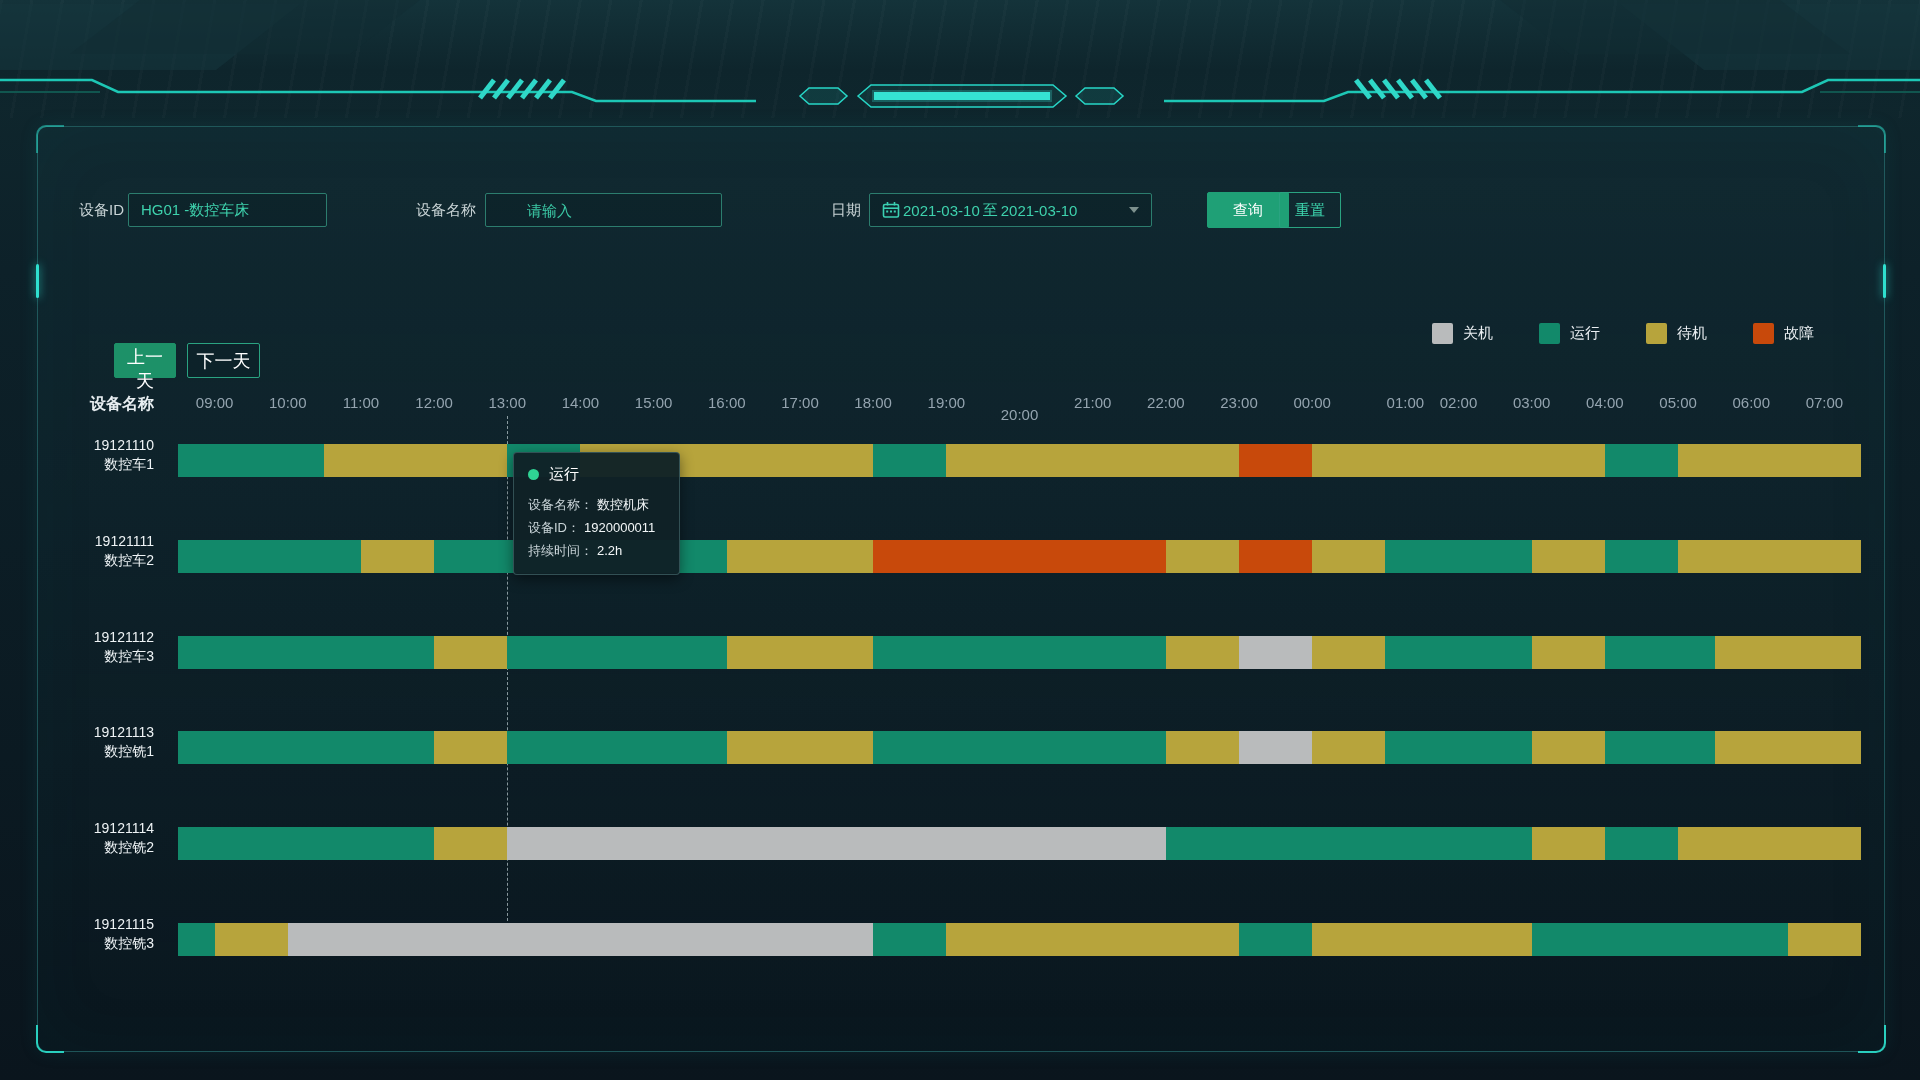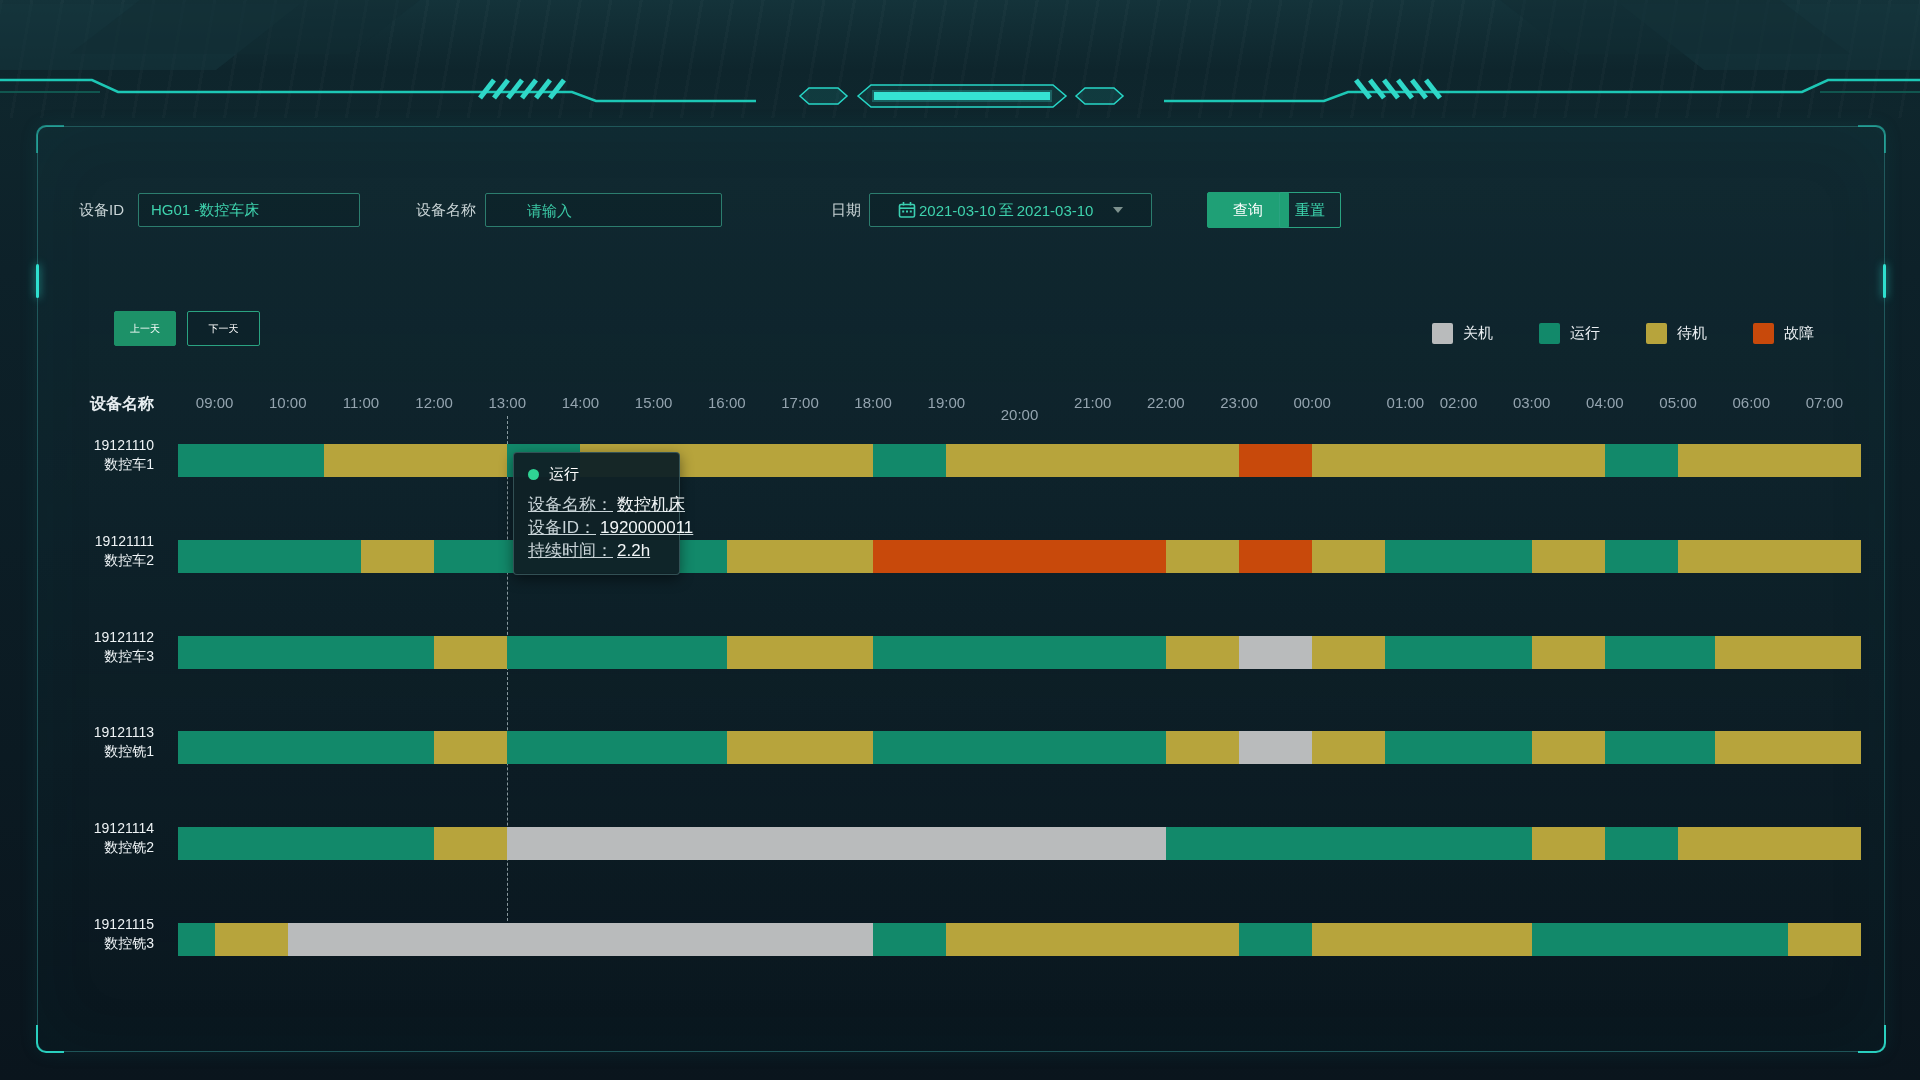--- a/index.html
+++ b/index.html
@@ -29,32 +29,32 @@
   .edge-tick.left{left:-2px;} .edge-tick.right{right:-2px;}
   
   .flabel{position:absolute;top:66px;line-height:34px;font-size:15px;color:#c9d4d6;}
   .tinput{position:absolute;top:66px;height:34px;box-sizing:border-box;
     background:rgba(8,28,35,0.35);border:1px solid #2c7d6e;border-radius:2px;
     color:#3ed2ad;font-size:15px;padding:0 12px;outline:none;
     font-family:"Liberation Sans","DejaVu Sans",sans-serif;}
   .tinput::placeholder{color:#3ed2ad;opacity:.95;}
   .datebox{position:absolute;top:66px;left:831px;width:283px;height:34px;box-sizing:border-box;
     border:1px solid #2c7d6e;border-radius:2px;background:rgba(8,28,35,0.35);
-    display:flex;align-items:center;gap:3px;padding:0 28px;cursor:pointer;}
+    display:flex;align-items:center;gap:3px;padding:0 12px;cursor:pointer;}
   .datebox .dtxt{color:#3ed2ad;font-size:15px;}
   .datebox .dsep{color:#3ed2ad;font-size:15px;}
   .caret{width:0;height:0;border-left:5px solid transparent;border-right:5px solid transparent;
     border-top:6px solid #7d918e;margin-left:auto;}
   .btn{position:absolute;top:65px;height:36px;box-sizing:border-box;border-radius:2px;
     font-size:15px;cursor:pointer;font-family:inherit;}
   .btn.primary{background:#1fa076;border:1px solid #1fa076;color:#ffffff;}
   .btn.ghost{background:transparent;border:1px solid #2aa381;color:#3ed8b0;}
   
-  .daybtn{position:absolute;top:184px;height:35px;box-sizing:border-box;border-radius:2px;
-    font-size:10px;color:#ffffff;cursor:pointer;font-family:inherit;}
+  .daybtn{position:absolute;top:216px;height:35px;box-sizing:border-box;border-radius:2px;
+    font-size:18px;color:#ffffff;cursor:pointer;font-family:inherit;}
   .daybtn.prev{left:76px;width:62px;background:#1d9168;border:1px solid #1d9168;}
   .daybtn.next{left:149px;width:73px;background:rgba(10,30,36,0.3);border:1px solid #2aa381;}
   .legend{position:absolute;top:196px;right:70px;display:flex;gap:46px;align-items:center;}
   .legend-item{display:flex;align-items:center;gap:10px;cursor:pointer;}
   .swatch{width:21px;height:21px;border-radius:2px;display:inline-block;}
   .legend-label{font-size:15px;color:#e9eef1;}
   
   .chart{position:absolute;inset:0;}
   .axis-header{position:absolute;left:20px;top:267px;width:96px;text-align:right;
     color:#e8eef1;font-size:16px;font-weight:600;}
@@ -66,21 +66,21 @@
   .bar{position:absolute;left:140px;top:0;width:1683px;height:33px;}
   .seg{position:absolute;top:0;height:33px;}
   .cursor-line{position:absolute;top:289px;height:510px;width:0;
     border-left:1px dashed rgba(190,205,210,0.7);z-index:1;}
   
   .tooltip{position:absolute;left:475px;top:325px;width:167px;box-sizing:border-box;
     background:rgba(16,33,39,0.96);border:1px solid rgba(80,120,124,0.55);border-radius:4px;
     padding:12px 14px;z-index:6;box-shadow:0 4px 14px rgba(0,0,0,0.45);}
   .tt-title{display:flex;align-items:center;gap:10px;color:#ffffff;font-size:15px;margin-bottom:9px;}
   .tt-dot{width:11px;height:11px;border-radius:50%;}
-  .tt-row{font-size:17px;line-height:23px;color:#c9d4d8;white-space:nowrap;text-decoration:underline;}
+  .tt-row{font-size:13px;line-height:23px;color:#c9d4d8;white-space:nowrap;}
   .tt-row .val{color:#f2f6f7;margin-left:4px;}
 </style>
 </head>
 <body>
 
 <div class="page">
 
   <div class="header">
     <svg class="deco" width="1920" height="118" viewBox="0 0 1920 118">
       <polygon points="0,4 300,4 216,70 0,70" fill="#16363e" opacity="0.55"></polygon>
@@ -116,21 +116,21 @@
   <div class="panel">
     <div class="corner tl"></div>
     <div class="corner tr"></div>
     <div class="corner bl"></div>
     <div class="corner br"></div>
     <div class="edge-tick left"></div>
     <div class="edge-tick right"></div>
 
     <div>
       <span class="flabel" style="left:41px">设备ID</span>
-      <input class="tinput" style="left: 90px; width: 222px; margin-left: 10px;" value="HG01 -数控车床">
+      <input class="tinput" style="left: 90px; width: 199px;" value="HG01 -数控车床">
       <span class="flabel" style="left:378px">设备名称</span>
       <input class="tinput" style="left: 447px; width: 237px; padding-left: 41px;" placeholder="请输入">
       <span class="flabel" style="left:793px">日期</span>
       <div class="datebox">
         <svg width="18" height="18" viewBox="0 0 18 18">
           <rect x="1.5" y="3.5" width="15" height="12.5" rx="1.5" fill="none" stroke="#3bd0b2" stroke-width="1.6"></rect>
           <line x1="1.5" y1="7.2" x2="16.5" y2="7.2" stroke="#3bd0b2" stroke-width="1.6"></line>
           <line x1="5.5" y1="1" x2="5.5" y2="4.5" stroke="#3bd0b2" stroke-width="1.6"></line>
           <line x1="12.5" y1="1" x2="12.5" y2="4.5" stroke="#3bd0b2" stroke-width="1.6"></line>
           <rect x="4.2" y="9.5" width="2" height="2" fill="#3bd0b2"></rect>

